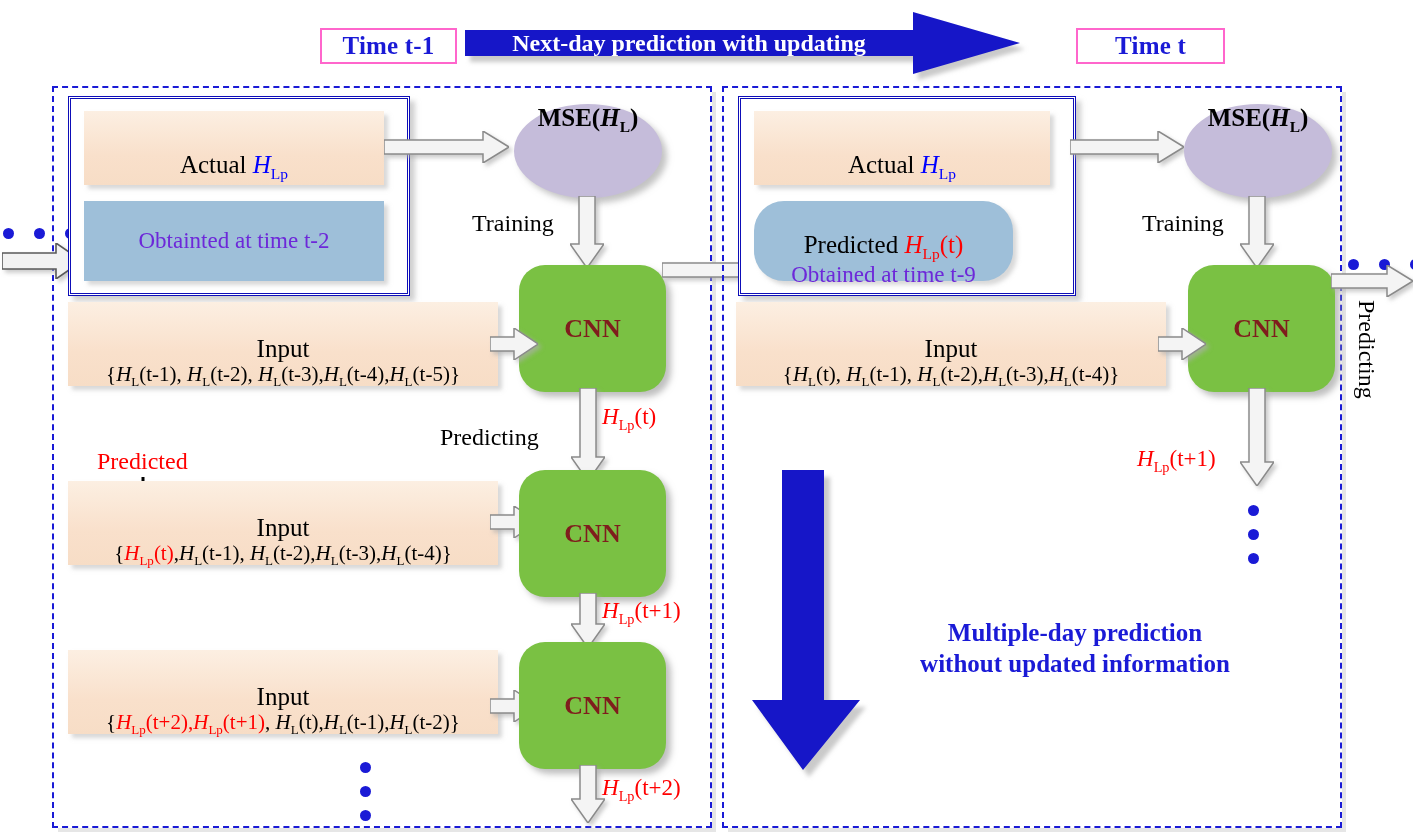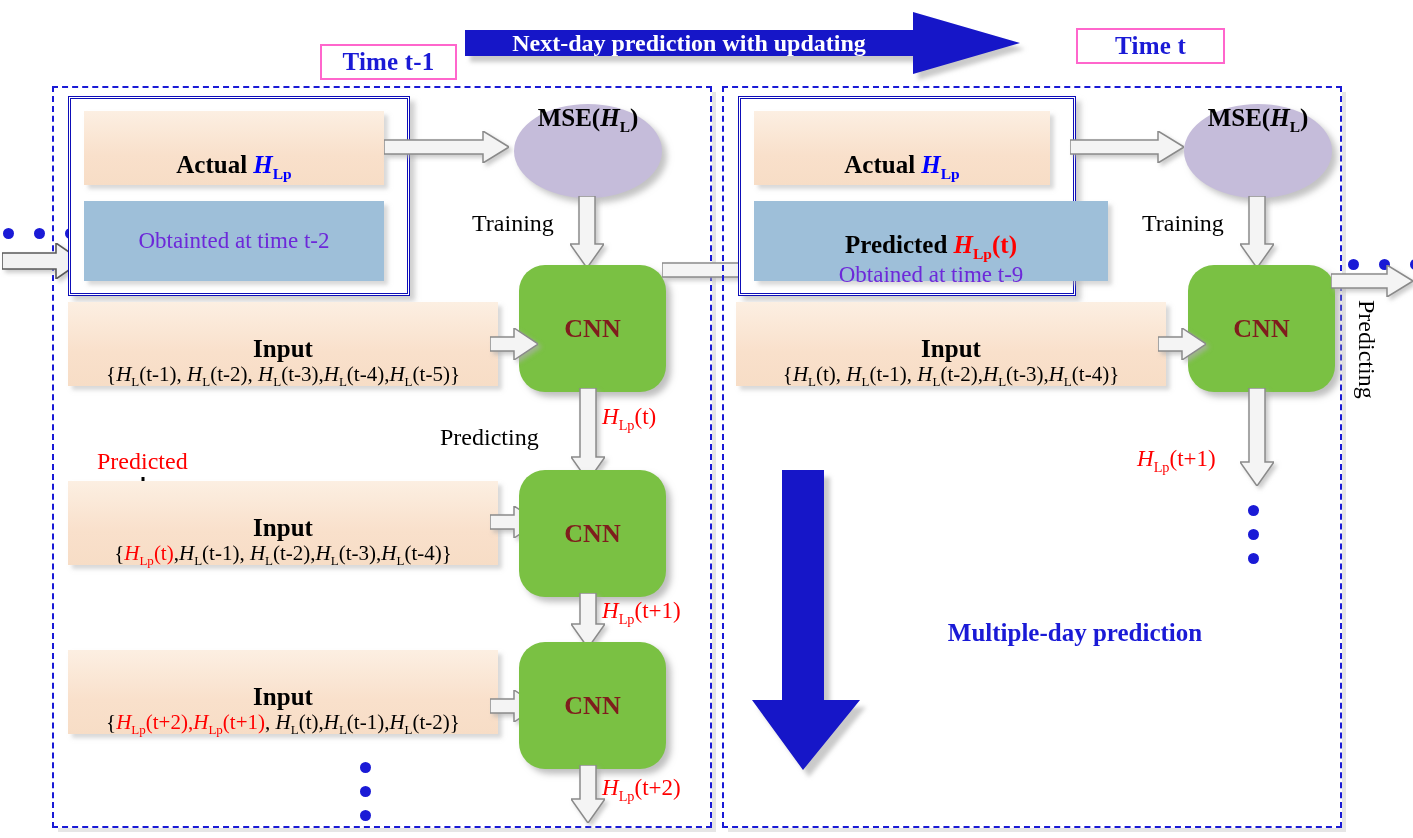--- a/index.html
+++ b/index.html
@@ -29,21 +29,21 @@
     box-shadow:4px 4px 4px rgba(180,180,180,.5);
     display:flex;flex-direction:column;align-items:center;justify-content:center;
     box-sizing:border-box;
   }
   .bluebox{
     background:#9ebfd9;
     box-shadow:4px 4px 4px rgba(180,180,180,.5);
     display:flex;flex-direction:column;align-items:center;justify-content:center;
     box-sizing:border-box;
   }
-  .lbl-main{font-size:25px;font-weight:bold;color:#000;line-height:1.1;white-space:nowrap;margin-top:37px;}
+  .lbl-main{font-size:25px;font-weight:normal;color:#000;line-height:1.1;white-space:nowrap;margin-top:37px;}
   .lbl-sub{font-size:23px;color:#6d28d9;line-height:1.15;white-space:nowrap;}
   .lbl-set{font-size:21px;color:#000;line-height:1.15;white-space:nowrap;}
   i.v{font-style:italic;}
   sub{font-size:.62em;}
   .blue{color:#0000ff;}
   .red{color:#ff0000;}
 
   
   .cnn{
     background:#7ac143;border-radius:26px;
@@ -76,21 +76,21 @@
     display:block;width:11px;height:11px;border-radius:50%;background:#1a1ad6;
   }
   .dots-h{display:flex;gap:20px;}
   .dots-v{display:flex;flex-direction:column;gap:13px;align-items:center;}
 
   .bluebig{color:#1a1ad6;font-weight:bold;font-size:25px;text-align:center;line-height:1.25;}
 </style>
 </head>
 <body>
 
-<div class="abs time-chip" style="left:320px;top:28px;width:133px;height:32px;margin-top:16px;">
+<div class="abs time-chip" style="left:320px;top:28px;width:133px;height:32px;">
   <span>Time t-1</span>
 </div>
 
 <div class="abs" style="left:465px;top:12px;width:555px;height:62px;">
   <svg width="555" height="62" viewBox="0 0 555 62" style="position:absolute;left:0;top:0;filter:drop-shadow(5px 6px 2px rgba(150,150,150,.5));">
     <polygon points="0,18 448,18 448,0 555,31 448,62 448,44 0,44" fill="#1616c8"></polygon>
   </svg>
   <div class="abs" style="left:0;top:16px;width:448px;height:30px;display:flex;align-items:center;justify-content:center;">
     <span style="color:#fff;font-weight:bold;font-size:24px;white-space:nowrap;">Next-day prediction with updating</span>
   </div>
@@ -241,21 +241,21 @@
 <div class="abs panel" style="left:722px;top:86px;width:620px;height:742px;"></div>
 
 <div class="abs train-box" style="left:738px;top:96px;width:338px;height:200px;"></div>
 
 <div class="abs peach" style="left:754px;top:111px;width:296px;height:74px;">
   <span class="lbl-main">
     Actual <i class="v blue">H</i><span class="blue"><sub>Lp</sub></span>
   </span>
 </div>
 
-<div class="abs bluebox" style="left:754px;top:201px;width:354px;height:80px;">
+<div class="abs bluebox" style="left:754px;top:201px;width:259px;height:80px;border-radius:30px;">
   <span class="lbl-main">
     Predicted <i class="v red">H</i><span class="red"><sub>Lp</sub>(t)</span>
   </span>
   <span class="lbl-sub">Obtained at time t-9</span>
 </div>
 
 <div class="abs ar-r" style="left:1070px;top:131px;">
   <svg width="114" height="32" viewBox="0 0 114 32">
     <polygon points="0,9 88,9 88,0 114,16 88,32 88,23 0,23" fill="#f4f4f4" stroke="#8a8a8a" stroke-width="1.5"></polygon>
   </svg>
@@ -315,13 +315,14 @@
 </div>
 
 <div class="abs" style="left:752px;top:470px;">
   <svg width="110" height="300" viewBox="0 0 110 300" style="filter:drop-shadow(6px 7px 2px rgba(150,150,150,.5));">
     <polygon points="30,0 72,0 72,230 108,230 51,300 0,230 30,230" fill="#1616c8"></polygon>
   </svg>
 </div>
 
 <div class="abs bluebig" style="left:885px;top:617px;width:380px;">
   <div>Multiple-day prediction</div>
+  <div>without updated information</div>
 </div>
 
 </body></html>

